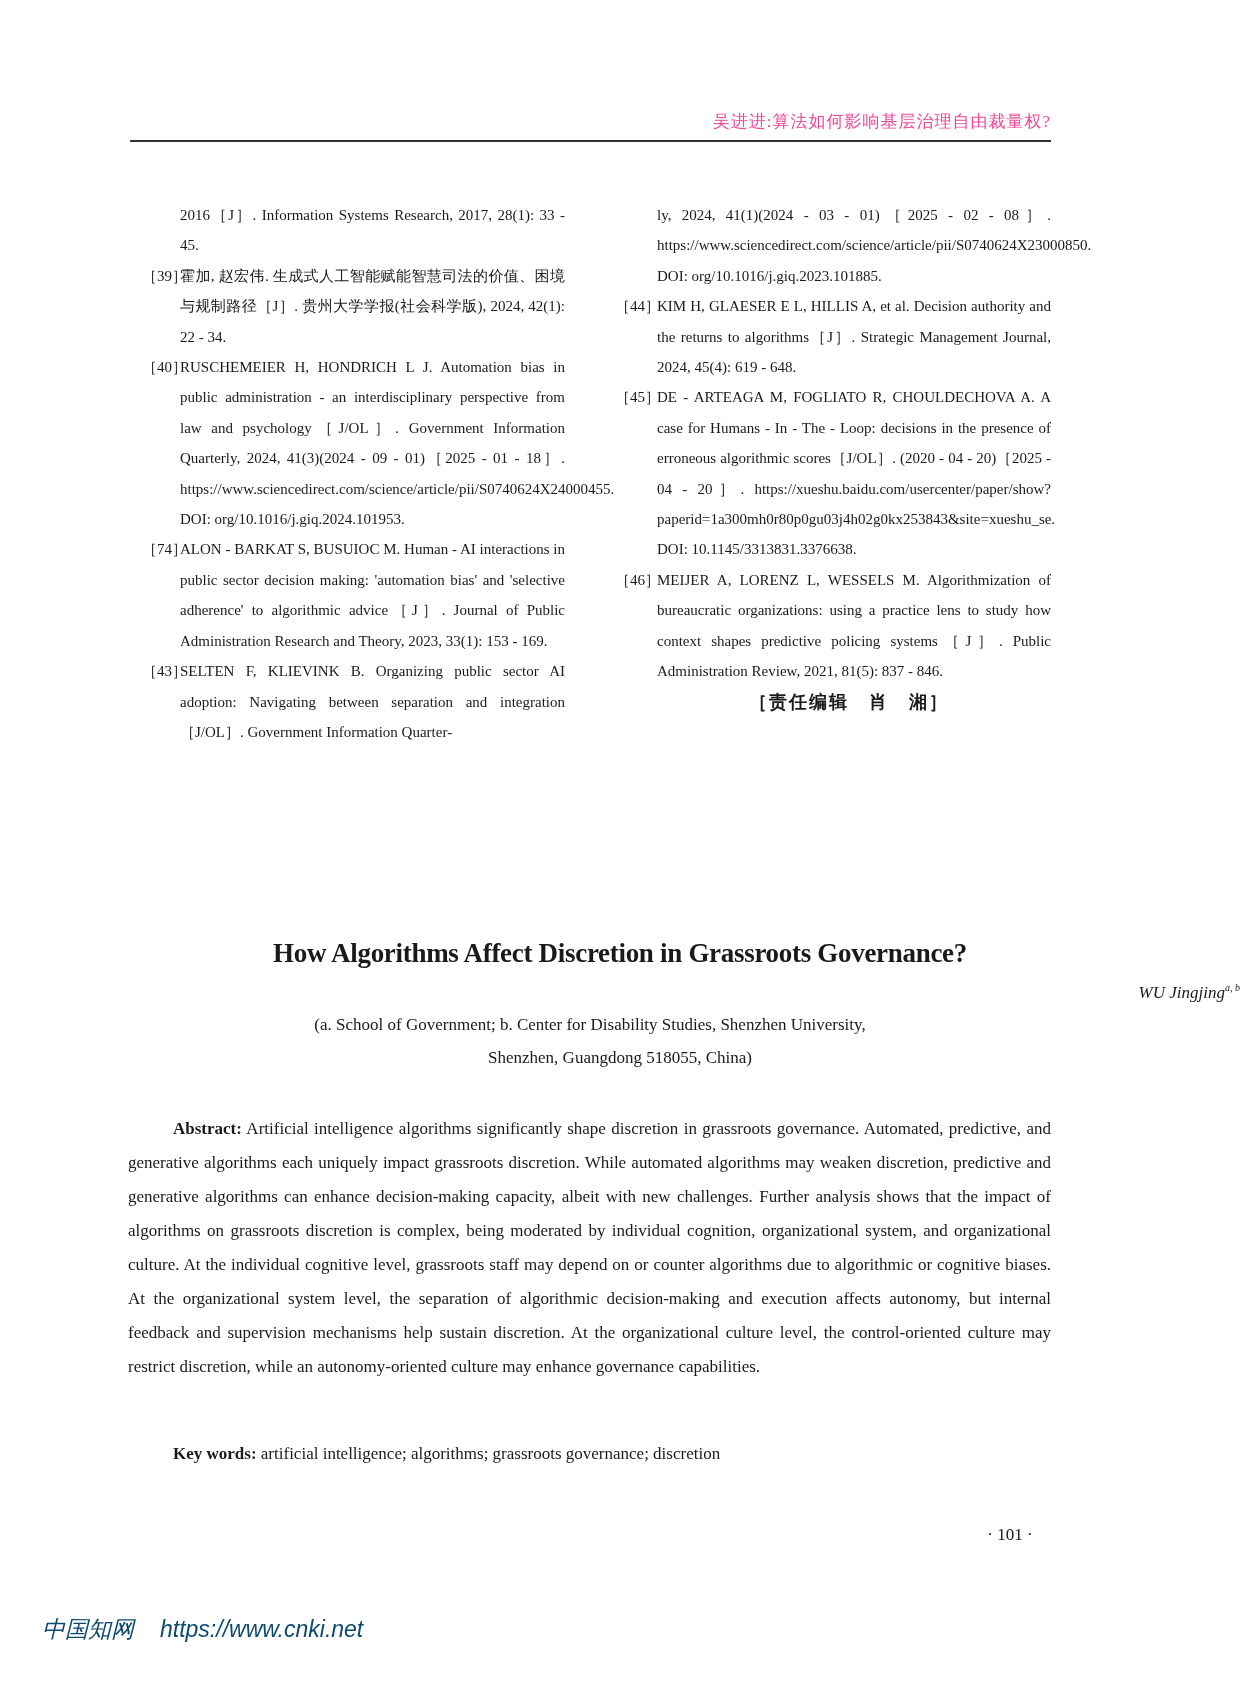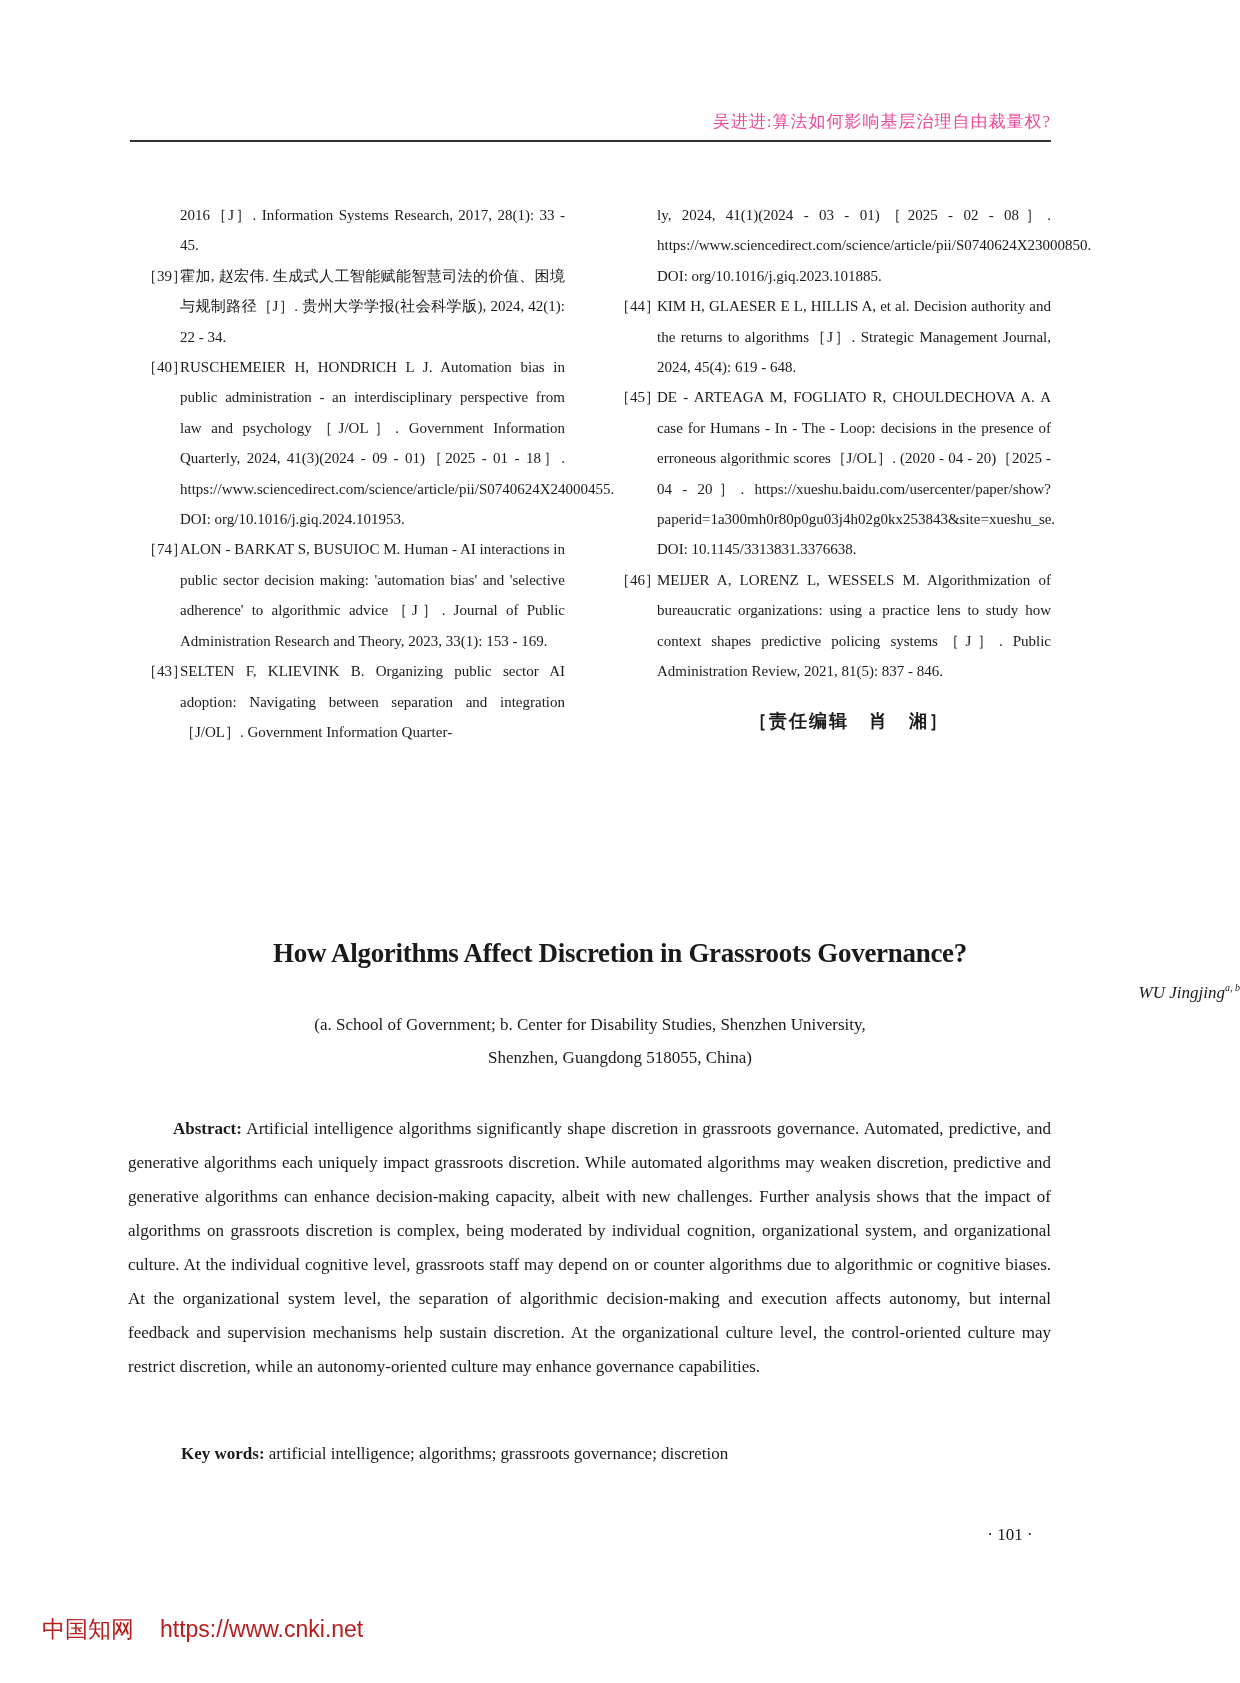--- a/index.html
+++ b/index.html
@@ -57,21 +57,21 @@
     }
     .right .ref { padding-left: 50px; }
     .right .ref-num { left: 0px; margin-left: 8px; }
     .right .ref.cont { padding-left: 50px; }
     .editor-note {
       text-align: center;
       font-family: "DejaVu Sans", "Liberation Sans", sans-serif;
       font-weight: bold;
       font-size: 18px;
       letter-spacing: 2px;
-      margin-top: 19px;
+      margin-top: 0;
       padding-left: 40px;
     }
     .en-title {
       position: absolute;
       left: 0;
       top: 938px;
       width: 1240px;
       text-align: center;
       font-size: 27px;
       font-weight: bold;
@@ -108,39 +108,39 @@
       text-align: justify;
       text-indent: 45px;
     }
     .abstract .label { font-weight: bold; }
     .keywords {
       position: absolute;
       left: 173px;
       top: 1444px;
       width: 878px;
       font-size: 17px;
-      margin-left: 8px;
     }
     .keywords .label { font-weight: bold; }
     .page-number {
       position: absolute;
       left: 960px;
       top: 1525px;
       width: 100px;
       text-align: center;
       font-size: 17px;
     }
     .watermark {
       position: absolute;
       left: 42px;
       top: 1614px;
       font-family: "Liberation Sans", "DejaVu Sans", sans-serif;
       font-size: 23px;
-      color: #b91c1c;
+      color: #0c4a6e;
       white-space: nowrap;
+      font-style: italic;
     }
     .watermark .wm-url { margin-left: 26px; }
   </style>
 </head>
 <body>
 
 <div class="running-header">吴进进:算法如何影响基层治理自由裁量权?</div>
 <div class="header-rule"></div>
 
 <div class="refs-col left">

